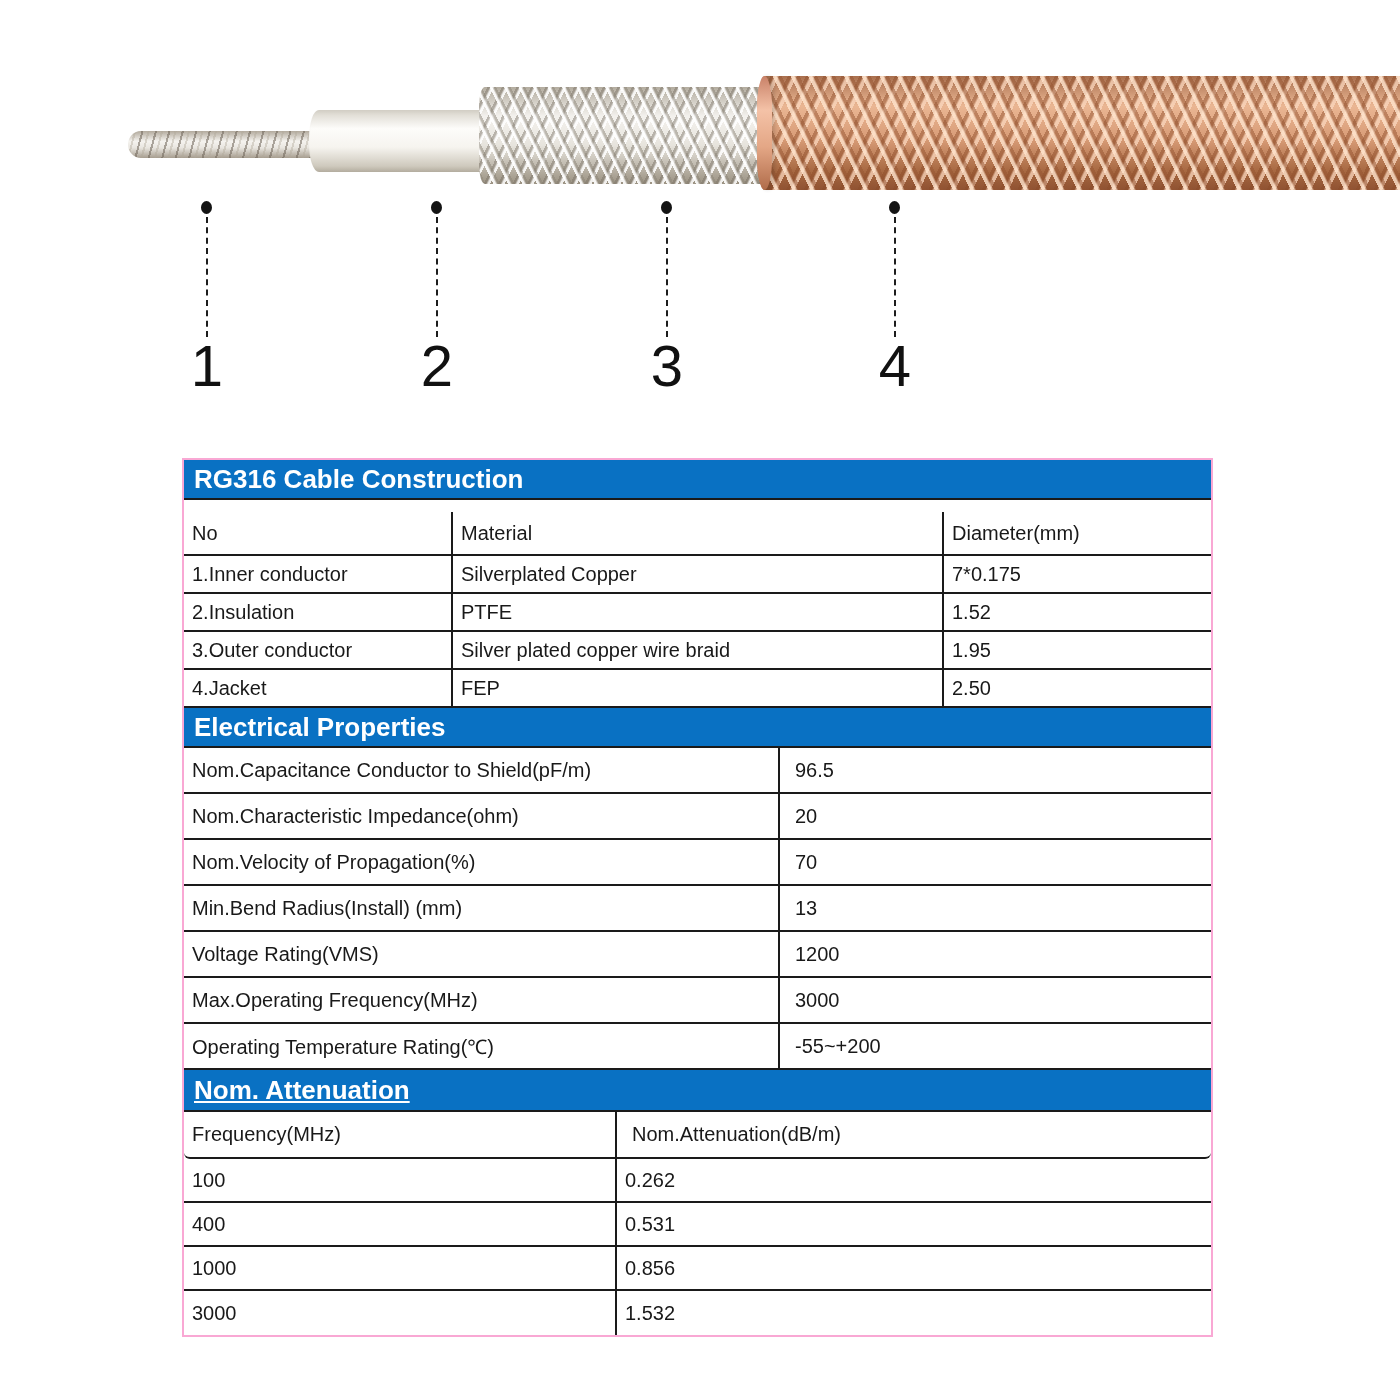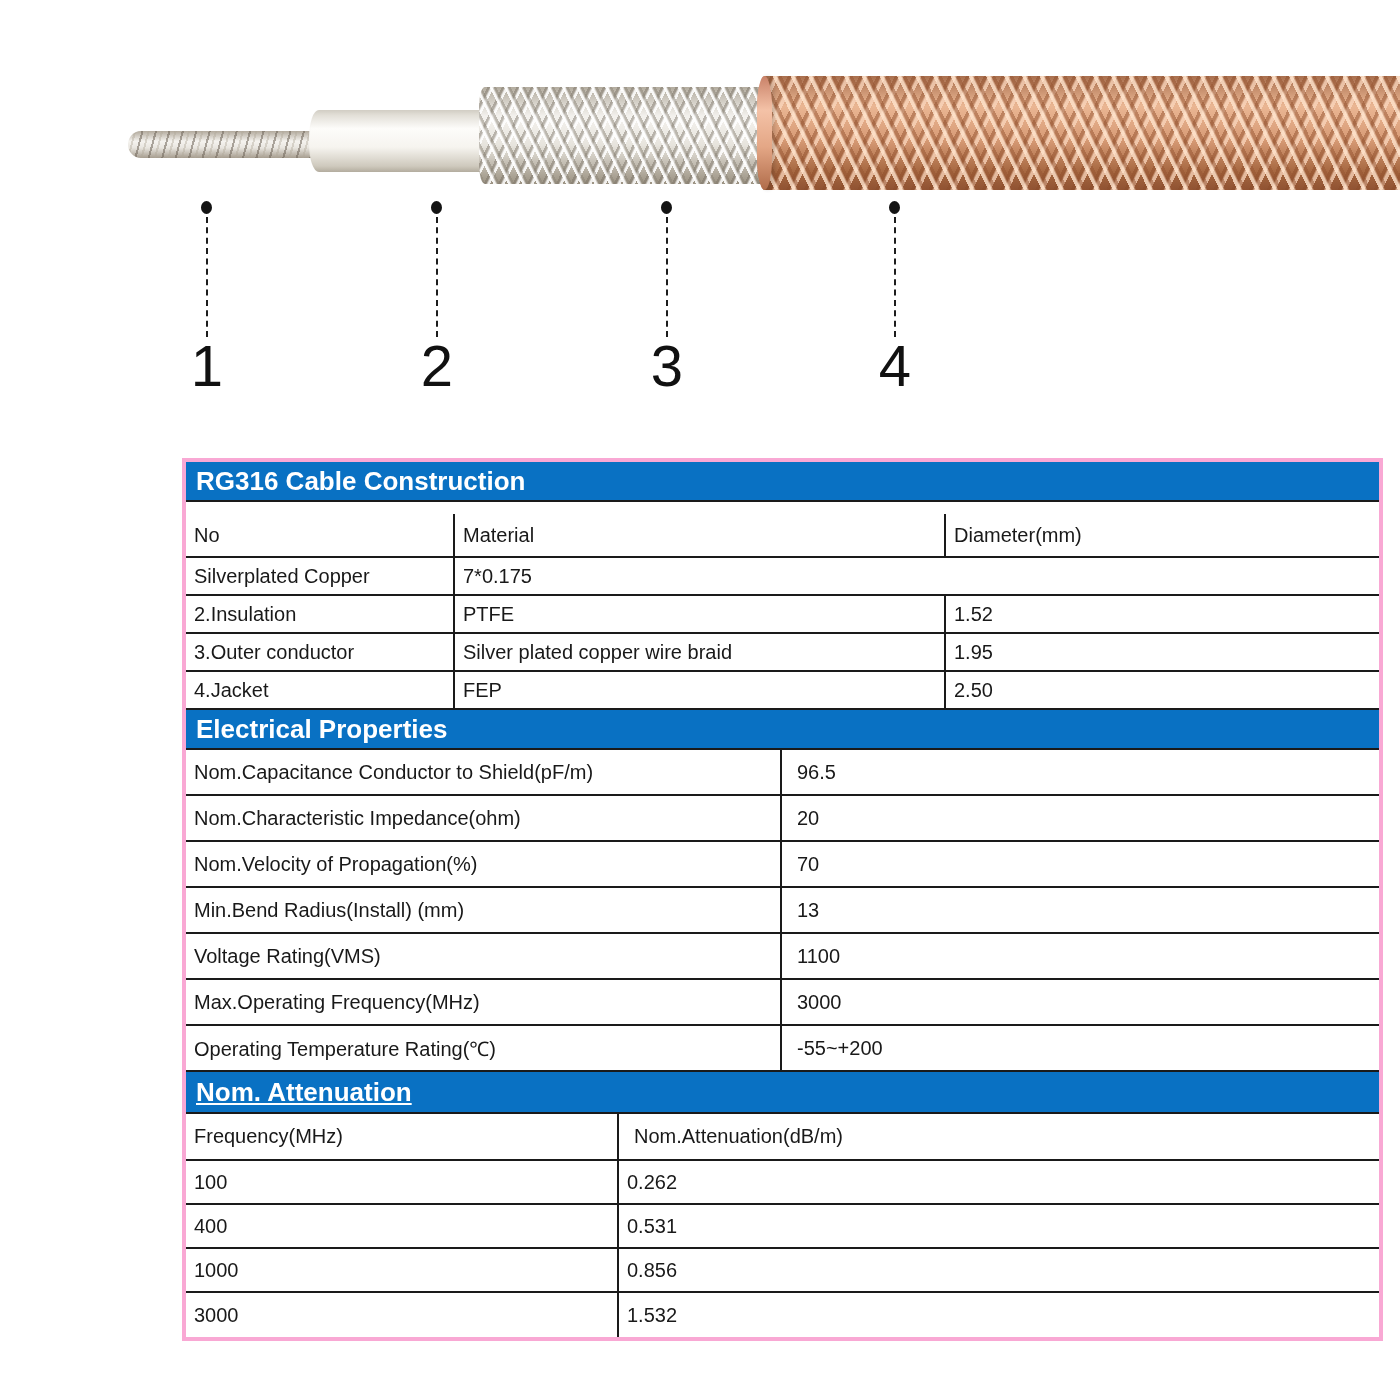--- a/index.html
+++ b/index.html
@@ -48,36 +48,36 @@
 
   
   .callout{position:absolute;top:201px;width:0;}
   .callout-1{left:207px}.callout-2{left:437px}.callout-3{left:667px}.callout-4{left:895px}
   .dot{position:absolute;left:-6px;top:0;width:11px;height:13px;border-radius:50%;background:#141414;}
   .lead{position:absolute;left:-1px;top:16px;height:120px;border-left:2.5px dashed #1c1c1c;}
   .num{position:absolute;left:0;top:136px;transform:translateX(-50%);
        font-size:58px;line-height:1;color:#111;}
 
   
-  .spec{position:absolute;left:182px;top:458px;width:1201px;
-        border:4px solid #f9a8d4;box-sizing:border-box;font-size:20px;}
+  .spec{position:absolute;left:182px;top:458px;width:1031px;
+        border:2px solid #f9a8d4;box-sizing:border-box;font-size:20px;}
   .bar{height:40px;background:#0971c3;color:#fff;font-size:26px;font-weight:bold;
        display:flex;align-items:center;padding-left:10px;box-sizing:border-box;
        border-bottom:2px solid #1a1a1a;}
   .bar3{height:42px;text-decoration:underline;}
   .row{display:grid;box-sizing:border-box;border-bottom:2px solid #1a1a1a;}
   .row:last-child{border-bottom:none;}
   .cell{display:flex;align-items:center;padding-left:8px;box-sizing:border-box;
         border-right:2px solid #1a1a1a;overflow:hidden;white-space:nowrap;}
   .cell:last-child{border-right:none;}
   .c-grid{grid-template-columns:269px 491px 267px;height:38px;}
   .c-head{height:44px;margin-top:12px;}
   .e-grid{grid-template-columns:596px 431px;height:46px;}
   .a-grid{grid-template-columns:433px 594px;height:44px;}
-  .a-head{height:47px;}
+  .a-head{height:47px;border-radius:6px;}
   .pad-lg{padding-left:15px;}
 </style>
 </head>
 <body>
 
 <div class="canvas">
 
   <div class="cable">
     <div class="seg seg-inner"></div>
     <div class="seg seg-insulation"></div>
@@ -109,20 +109,21 @@
   <div class="spec">
 
     <div class="bar">RG316 Cable Construction</div>
 
     <div class="row c-grid c-head">
       <div class="cell">No</div>
       <div class="cell">Material</div>
       <div class="cell">Diameter(mm)</div>
     </div>
     <div class="row c-grid">
+      <div class="cell">1.Inner conductor</div>
       <div class="cell">Silverplated Copper</div>
       <div class="cell">7*0.175</div>
     </div>
     <div class="row c-grid">
       <div class="cell">2.Insulation</div>
       <div class="cell">PTFE</div>
       <div class="cell">1.52</div>
     </div>
     <div class="row c-grid">
       <div class="cell">3.Outer conductor</div>
@@ -148,21 +149,21 @@
     <div class="row e-grid">
       <div class="cell">Nom.Velocity of Propagation(%)</div>
       <div class="cell pad-lg">70</div>
     </div>
     <div class="row e-grid">
       <div class="cell">Min.Bend Radius(Install) (mm)</div>
       <div class="cell pad-lg">13</div>
     </div>
     <div class="row e-grid">
       <div class="cell">Voltage Rating(VMS)</div>
-      <div class="cell pad-lg">1100</div>
+      <div class="cell pad-lg">1200</div>
     </div>
     <div class="row e-grid">
       <div class="cell">Max.Operating Frequency(MHz)</div>
       <div class="cell pad-lg">3000</div>
     </div>
     <div class="row e-grid">
       <div class="cell">Operating Temperature Rating(℃)</div>
       <div class="cell pad-lg">-55~+200</div>
     </div>
 

